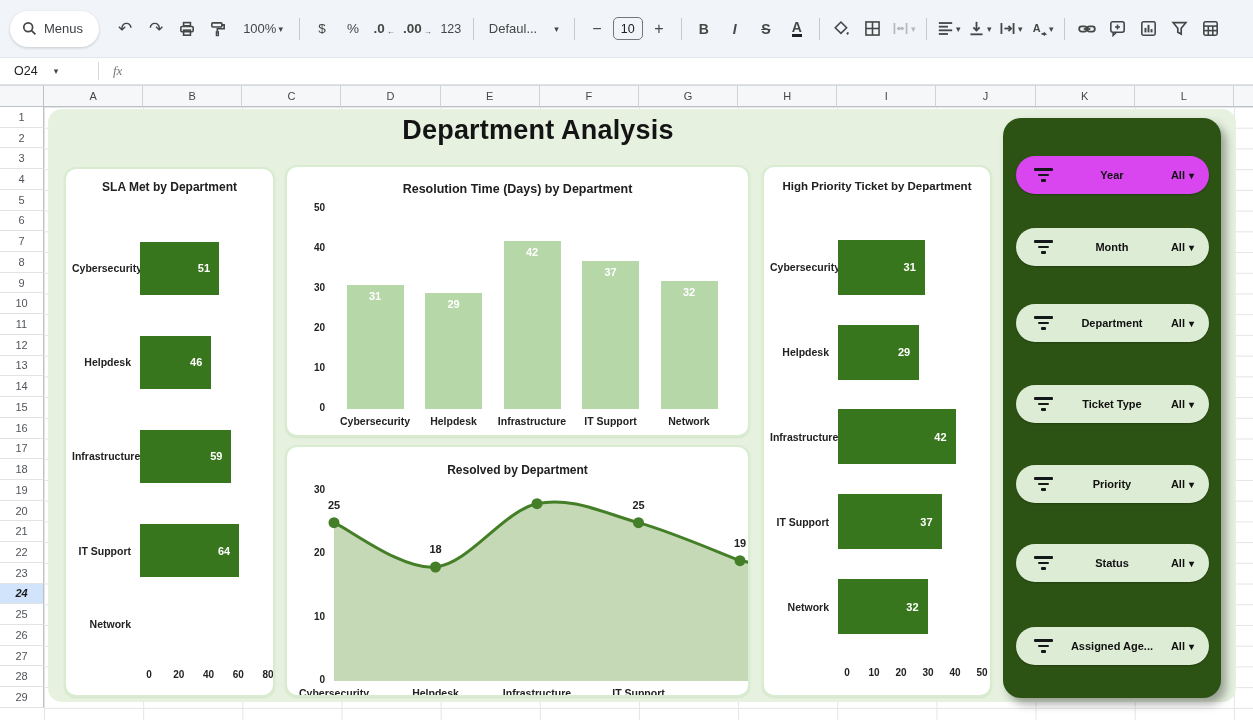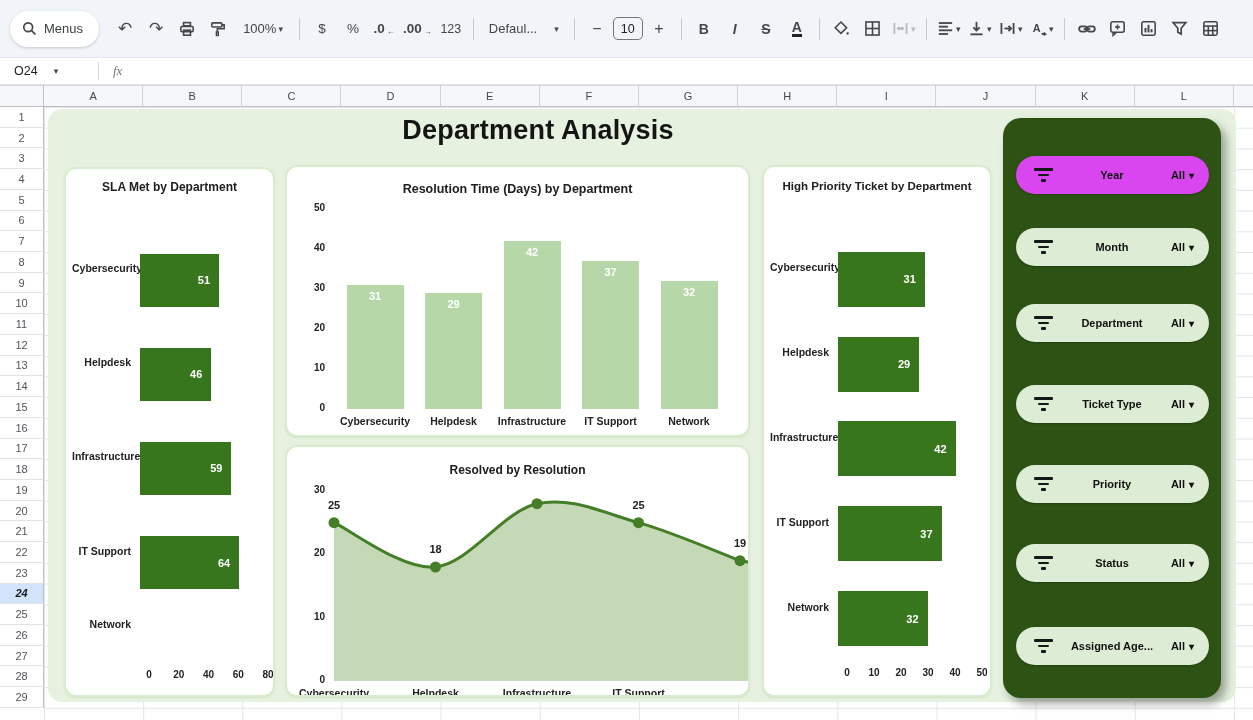--- a/index.html
+++ b/index.html
@@ -75,21 +75,21 @@
   .hbar-body { position:absolute; left:6px; right:9px; display:flex; flex-direction:column;
     justify-content:space-around; }
   .card1 .hbar-body { top:52px; bottom:44px; }
   .card4 .hbar-body { top:58px; bottom:46px; right:12px; }
   .hbar-row { display:flex; align-items:center; }
   .hbar-cat { width:68px; text-align:right; padding-right:9px; font-size:10.5px;
     font-weight:bold; color:#222; }
   .hbar-track { flex:1; position:relative; }
   .card1 .hbar-track { height:53px; }
   .card4 .hbar-track { height:55px; }
-  .hbar-bar { position:absolute; left:0; top:12px; height:100%; }
+  .hbar-bar { position:absolute; left:0; top:0; height:100%; }
   .hbar-val { position:absolute; right:9px; top:50%; transform:translateY(-50%);
     font-size:11px; font-weight:bold; color:#fff; }
   .hbar-axis { position:absolute; height:14px; }
   .card1 .hbar-axis { left:83px; width:119px; bottom:12px; }
   .card4 .hbar-axis { left:83px; width:135px; bottom:14px; }
   .tick { position:absolute; transform:translateX(-50%); font-size:10px; font-weight:bold; color:#222; }
 
   
   .vbar-plot { position:absolute; left:45px; top:42px; width:415px; height:200px; }
   .vbar { position:absolute; bottom:0; width:57px; }
@@ -435,21 +435,21 @@
     <div class="vbar-xlabels" id="vxl">
         <span class="xlab" style="left: 43px;">Cybersecurity</span>
         <span class="xlab" style="left: 121.5px;">Helpdesk</span>
         <span class="xlab" style="left: 200px;">Infrastructure</span>
         <span class="xlab" style="left: 278.5px;">IT Support</span>
         <span class="xlab" style="left: 357px;">Network</span>
       </div>
   </div>
 
   <div class="card card3" style="border-color: rgb(216, 237, 207);">
-    <div class="chart-title">Resolved  by Resolution</div>
+    <div class="chart-title">Resolved  by Department</div>
     <div class="area-yticks" id="ayt">
         <span class="ytick" style="top: 183px;">0</span>
         <span class="ytick" style="top: 119.667px;">10</span>
         <span class="ytick" style="top: 56.3333px;">20</span>
         <span class="ytick" style="top: -7px;">30</span>
       </div>
     <svg width="440" height="192" class="area-svg">
         <path d="M23 31.666666666666686 C39.91666666666667 39.05555555555557,90.66666666666666 79.16666666666667,124.5 76 C158.33333333333334 72.83333333333333,192.16666666666666 20.05555555555557,226 12.666666666666686 C259.8333333333333 5.2777777777778,293.6666666666667 22.166666666666686,327.5 31.666666666666686 C361.3333333333333 41.166666666666686,412.0833333333333 63.33333333333334,429 69.66666666666667 L440 71.66666666666667 L440 190 L23 190 Z" fill="#c5d9b7"></path>
         <path d="M23 31.666666666666686 C39.91666666666667 39.05555555555557,90.66666666666666 79.16666666666667,124.5 76 C158.33333333333334 72.83333333333333,192.16666666666666 20.05555555555557,226 12.666666666666686 C259.8333333333333 5.2777777777778,293.6666666666667 22.166666666666686,327.5 31.666666666666686 C361.3333333333333 41.166666666666686,412.0833333333333 63.33333333333334,429 69.66666666666667 L440 71.66666666666667" fill="none" stroke="#447f28" stroke-width="3"></path>
         <circle cx="23" cy="31.666666666666686" r="5.5" fill="#447f28"></circle>

